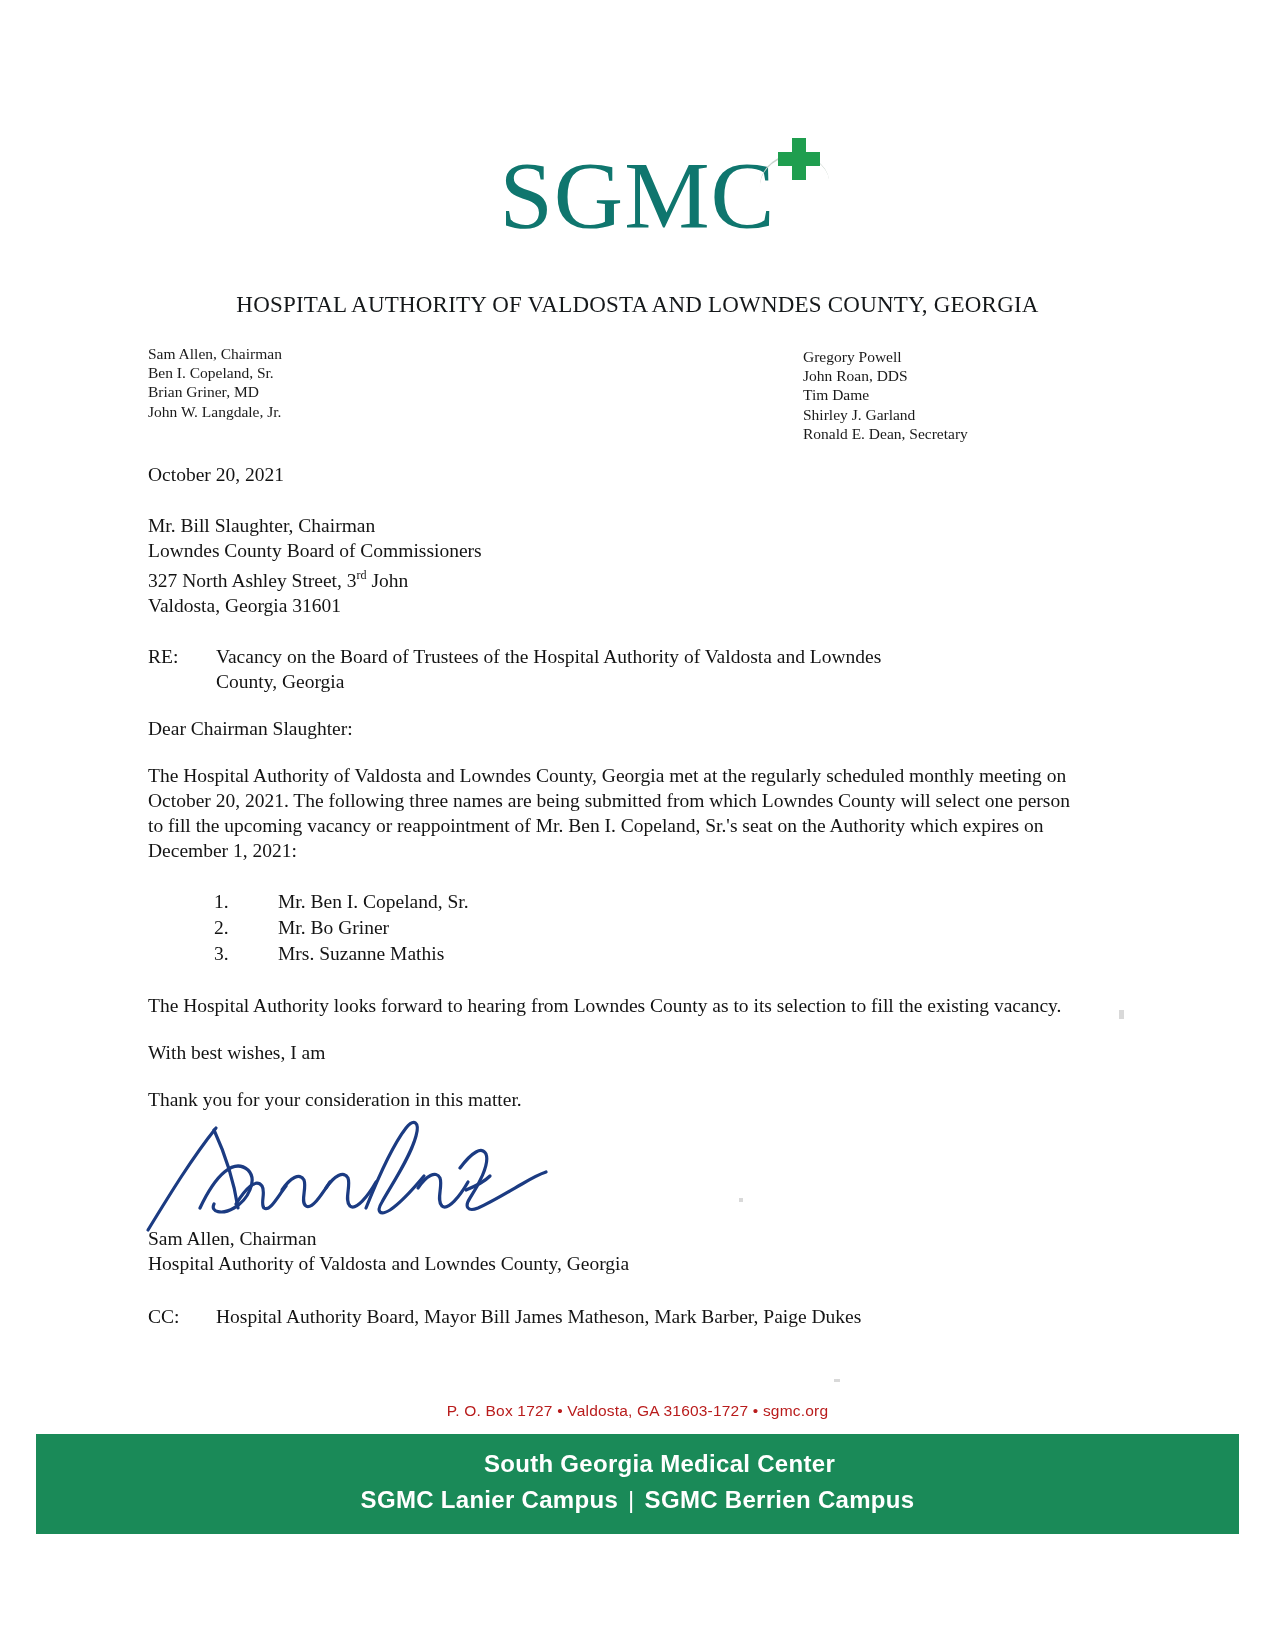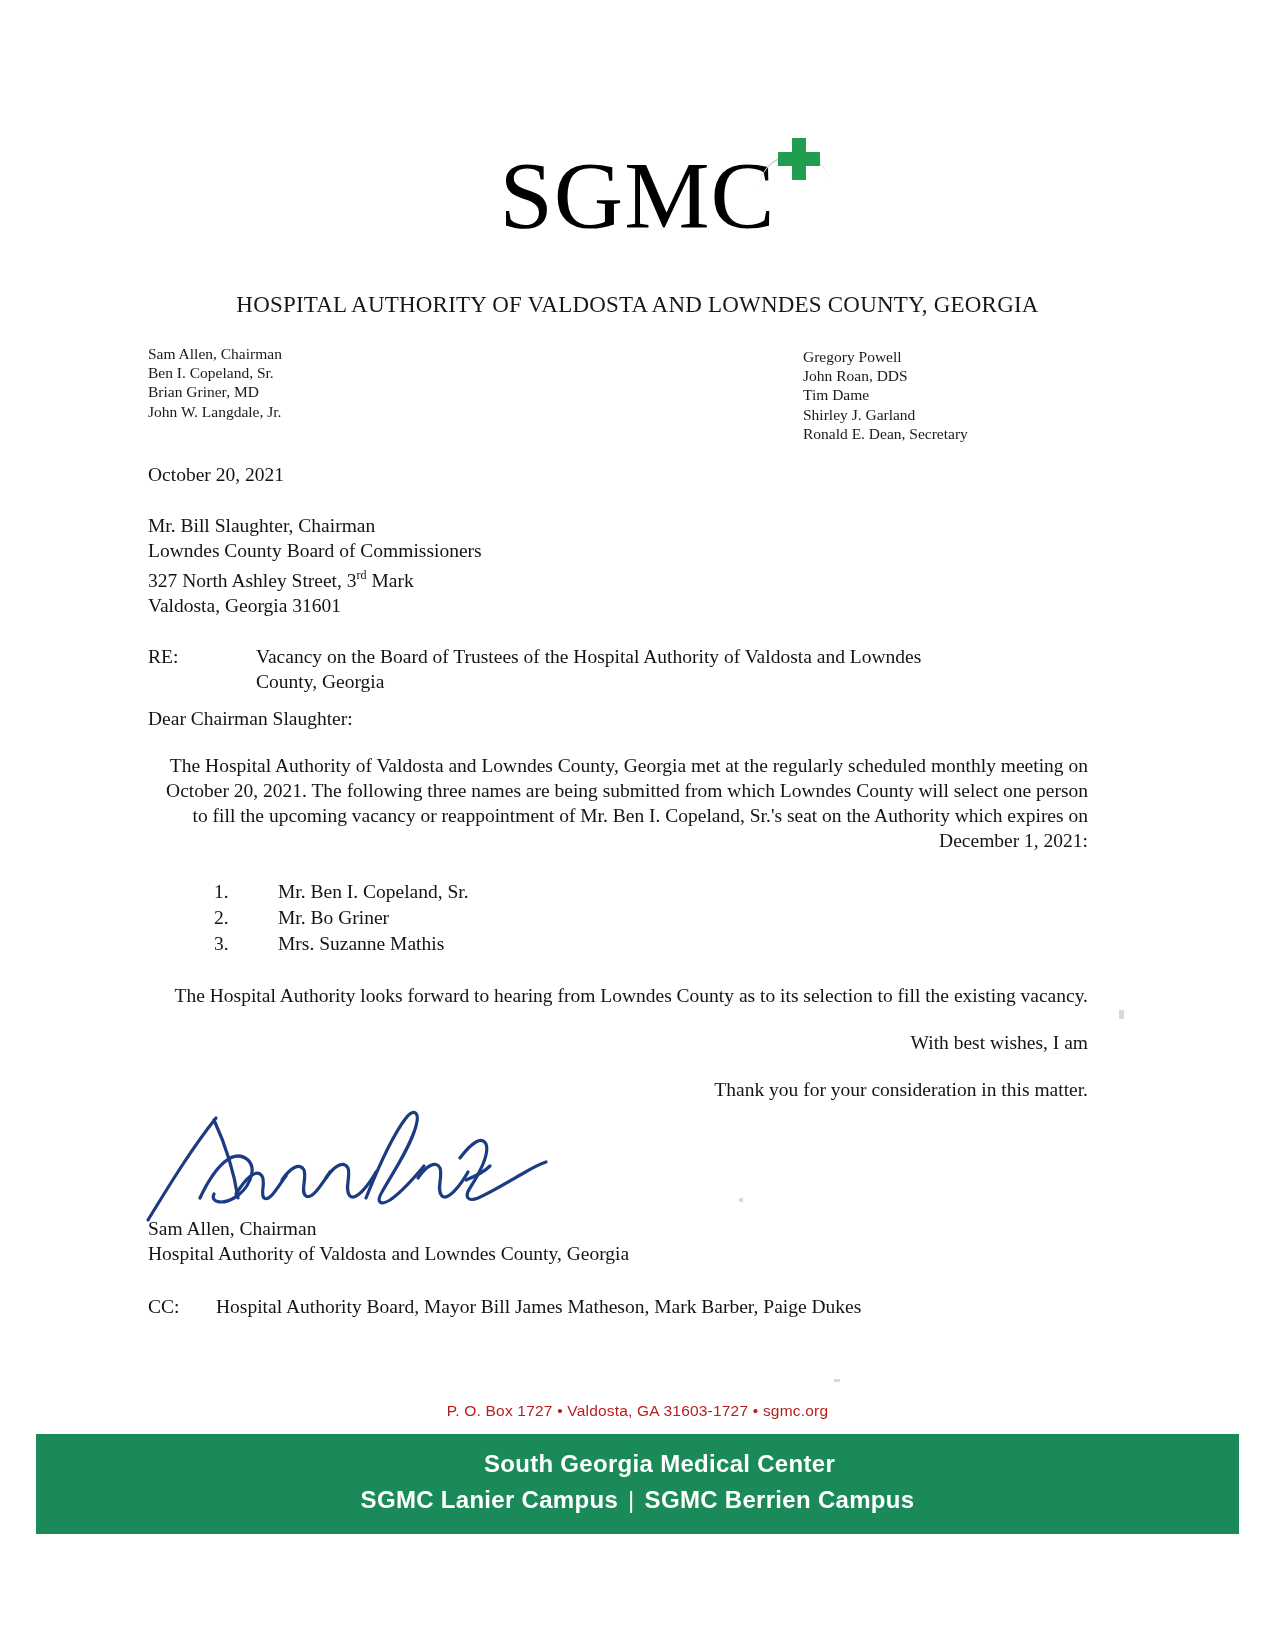--- a/index.html
+++ b/index.html
@@ -31,21 +31,21 @@
     text-align: center;
     height: 120px;
   }
   .logo-text {
     display: inline-block;
     position: relative;
     font-family: "Liberation Serif", serif;
     font-size: 96px;
     letter-spacing: 1px;
     font-weight: 400;
-    color: #000000;
+    color: #0f766e;
     line-height: 1;
   }
   .logo-cross {
     position: absolute;
     top: -10px;
     right: -44px;
     width: 42px;
     height: 42px;
   }
   .logo-cross::before,
@@ -118,32 +118,31 @@
     color: #141414;
   }
   .tight div { white-space: nowrap; }
 
   .date-line { margin-bottom: 26px; }
 
   .addr div { line-height: 25px; }
 
   .re-row {
     display: flex;
-    margin: 26px 0 12px 0;
-    gap: 40px;
+    margin: 26px 0 22px 0;
   }
   .re-label { width: 68px; flex: none; }
   .re-text { flex: 1; }
   .re-text .re-l2 { padding-left: 0; }
 
   .salutation { margin-bottom: 22px; }
 
   .para {
     margin-bottom: 22px;
-    text-align: right;
+    text-align: left;
   }
 
   .name-list {
     margin: 26px 0 26px 0;
     padding-left: 66px;
   }
   .name-item {
     display: flex;
     line-height: 26px;
   }
@@ -251,21 +250,21 @@
     </div>
   </div>
 
   <div class="doc-body">
 
     <div class="date-line">October 20, 2021</div>
 
     <div class="addr tight">
       <div>Mr. Bill Slaughter, Chairman</div>
       <div>Lowndes County Board of Commissioners</div>
-      <div><span>327 North Ashley Street, 3</span><sup>rd</sup><span> Mark</span></div>
+      <div><span>327 North Ashley Street, 3</span><sup>rd</sup><span> John</span></div>
       <div>Valdosta, Georgia  31601</div>
     </div>
 
     <div class="re-row">
       <div class="re-label">RE:</div>
       <div class="re-text">
         <div>Vacancy on the Board of Trustees of the Hospital Authority of Valdosta and Lowndes</div>
         <div class="re-l2">County, Georgia</div>
       </div>
     </div>

